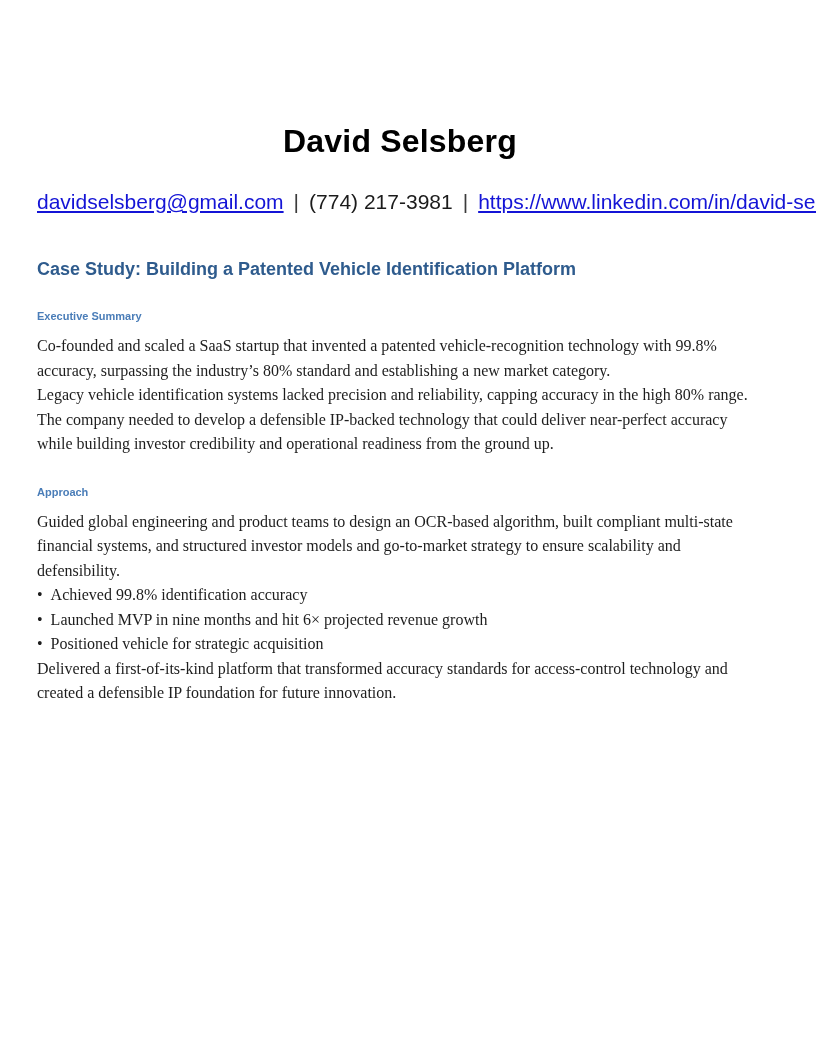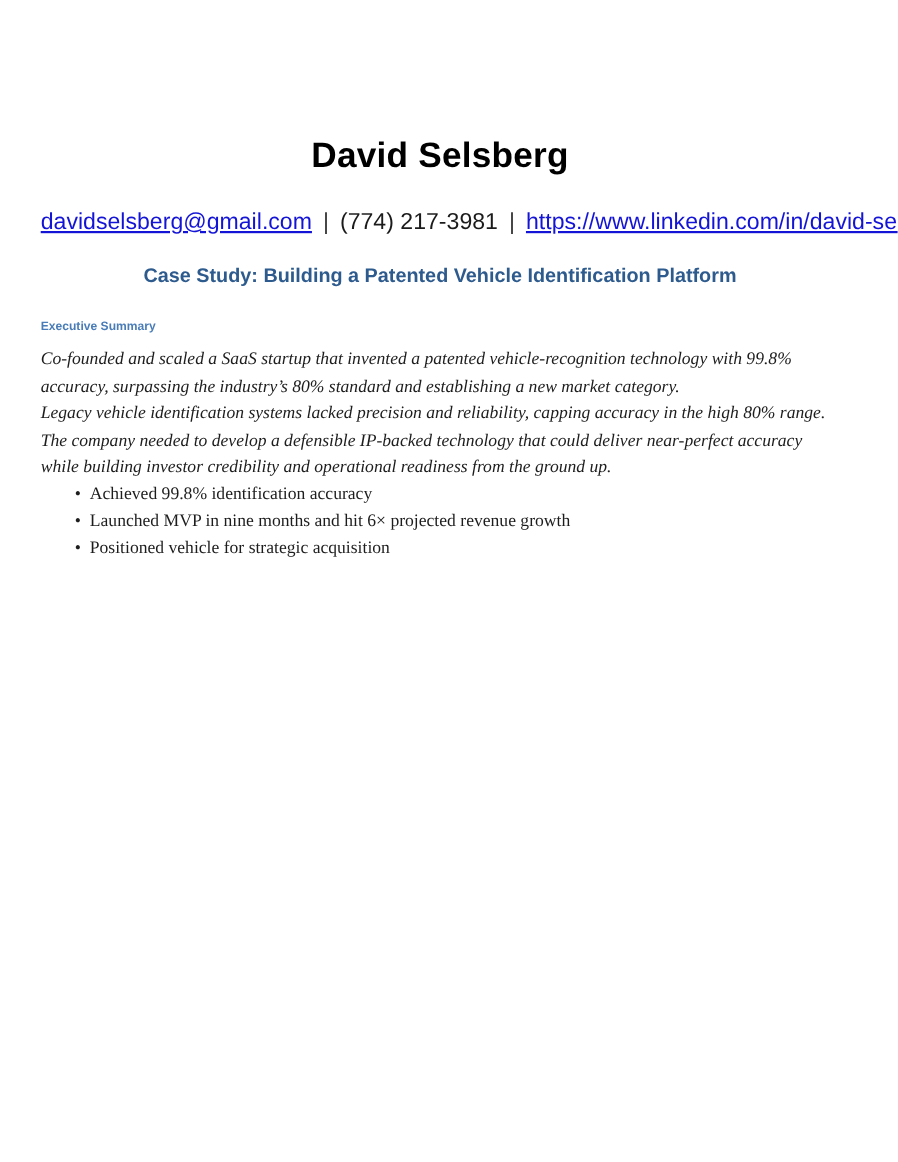--- a/index.html
+++ b/index.html
@@ -42,22 +42,21 @@
   .contact-line a{
     color: var(--link);
     text-decoration: underline;
     cursor: pointer;
   }
   .contact-sep{
     color: #3b3b3b;
     margin: 0 10px;
   }
   .doc-title{
-    margin-top: 26px;
-    text-align: center;
+    margin-top: 45px;
     font-family: "Liberation Sans", sans-serif;
     font-weight: 700;
     font-size: 18px;
     line-height: 24px;
     color: var(--doc-title);
   }
   .section{ margin:0; }
   .section-heading{
     font-family: "Liberation Sans", sans-serif;
     font-weight: 700;
@@ -66,23 +65,22 @@
     color: var(--section-heading);
     margin-top: 24px;
     margin-bottom: 7px;
   }
   .section:first-of-type .section-heading{ margin-top: 23px; }
   .section-body{
     font-size: 16px;
     line-height: 24.5px;
     color: var(--body-text);
     max-width: 752px;
-    font-style: italic;
   }
-  .bullet-list{ list-style: none; margin-left: 31px; }
+  .bullet-list{ list-style: none; }
   .bullet-line{
     font-size: 16px;
     line-height: 24.5px;
     color: var(--body-text);
   }
   .bullet-marker{
     display: inline-block;
     margin-right: 8px;
   }
 </style>
@@ -101,25 +99,30 @@
 
   <div class="section">
     <h3 class="section-heading">Executive Summary</h3>
     <p class="section-body">Co-founded and scaled a SaaS startup that invented a patented vehicle-recognition technology with 99.8% accuracy, surpassing the industry’s 80% standard and establishing a new market category.</p>
   </div>
 
   <div class="section">
     <p class="section-body">Legacy vehicle identification systems lacked precision and reliability, capping accuracy in the high 80% range. The company needed to develop a defensible IP-backed technology that could deliver near-perfect accuracy while building investor credibility and operational readiness from the ground up.</p>
   </div>
 
+  <div class="section">
+    <h3 class="section-heading">Approach</h3>
+    <p class="section-body">Guided global engineering and product teams to design an OCR-based algorithm, built compliant multi-state financial systems, and structured investor models and go-to-market strategy to ensure scalability and defensibility.</p>
+  </div>
 
   <div class="section">
     <ul class="bullet-list">
       <li class="bullet-line"><span class="bullet-marker">•</span><span>Achieved 99.8% identification accuracy</span></li>
       <li class="bullet-line"><span class="bullet-marker">•</span><span>Launched MVP in nine months and hit 6× projected revenue growth</span></li>
       <li class="bullet-line"><span class="bullet-marker">•</span><span>Positioned vehicle for strategic acquisition</span></li>
     </ul>
   </div>
 
   <div class="section">
+    <p class="section-body">Delivered a first-of-its-kind platform that transformed accuracy standards for access-control technology and created a defensible IP foundation for future innovation.</p>
   </div>
 
 </div>
 
 </body></html>

